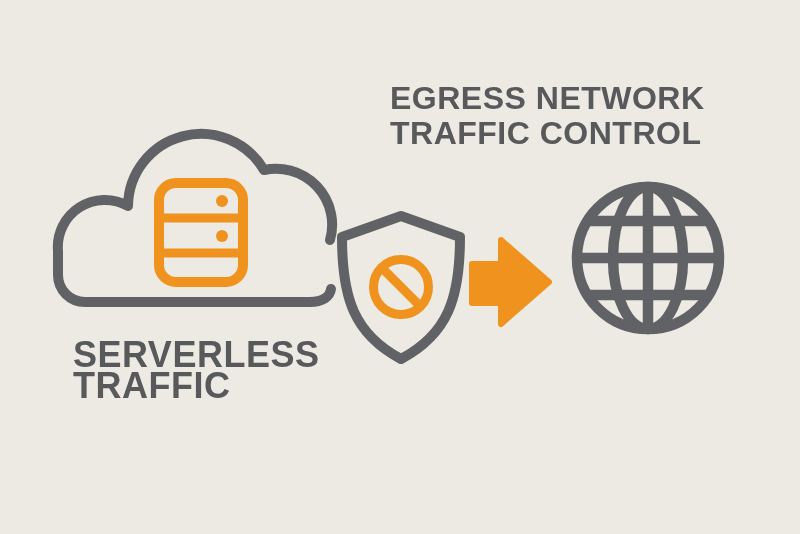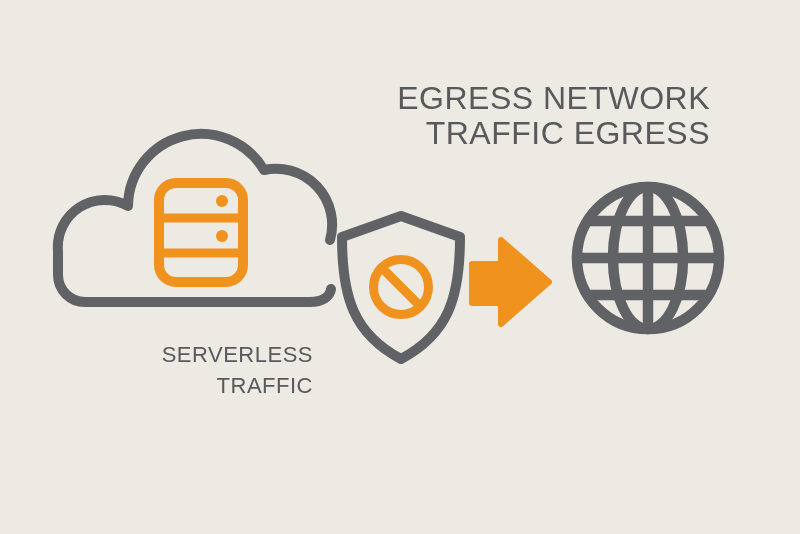--- a/index.html
+++ b/index.html
@@ -39,37 +39,37 @@
     stroke: var(--orange, #F0921E);
     fill: none;
     stroke-linecap: round;
     stroke-linejoin: round;
   }
   .orange-fill {
     fill: var(--orange, #F0921E);
   }
   .caption {
     position: absolute;
-    text-align: right;
-    font-weight: normal;
+    text-align: left;
+    font-weight: bold;
     color: var(--text_gray, #58595B);
     letter-spacing: 0.5px;
   }
   .title-block {
     left: 390px;
     top: 81px;
     width: 320px;
     font-size: 32px;
     line-height: 35px;
   }
   .cloud-label-block {
     left: 73px;
     top: 339px;
     width: 240px;
-    font-size: 22px;
+    font-size: 36px;
     line-height: 31px;
   }
   .caption .line {
     display: block;
   }
 </style>
 </head>
 <body>
 
 <div class="canvas">
@@ -117,21 +117,21 @@
       <ellipse class="gray-stroke-thin" cx="648" cy="258" rx="35" ry="71"></ellipse>
       <line class="gray-stroke-thin" x1="648" y1="187" x2="648" y2="329"></line>
       <line class="gray-stroke-thin" x1="577" y1="258" x2="719" y2="258"></line>
       <line class="gray-stroke-thin" x1="588" y1="221" x2="708" y2="221"></line>
       <line class="gray-stroke-thin" x1="588" y1="295" x2="708" y2="295"></line>
     </g>
   </svg>
 
   <div class="caption title-block">
     <span class="line">EGRESS NETWORK</span>
-    <span class="line">TRAFFIC EGRESS</span>
+    <span class="line">TRAFFIC CONTROL</span>
   </div>
 
   <div class="caption cloud-label-block">
     <span class="line">SERVERLESS</span>
     <span class="line">TRAFFIC</span>
   </div>
 
 </div>
 
 </body></html>

